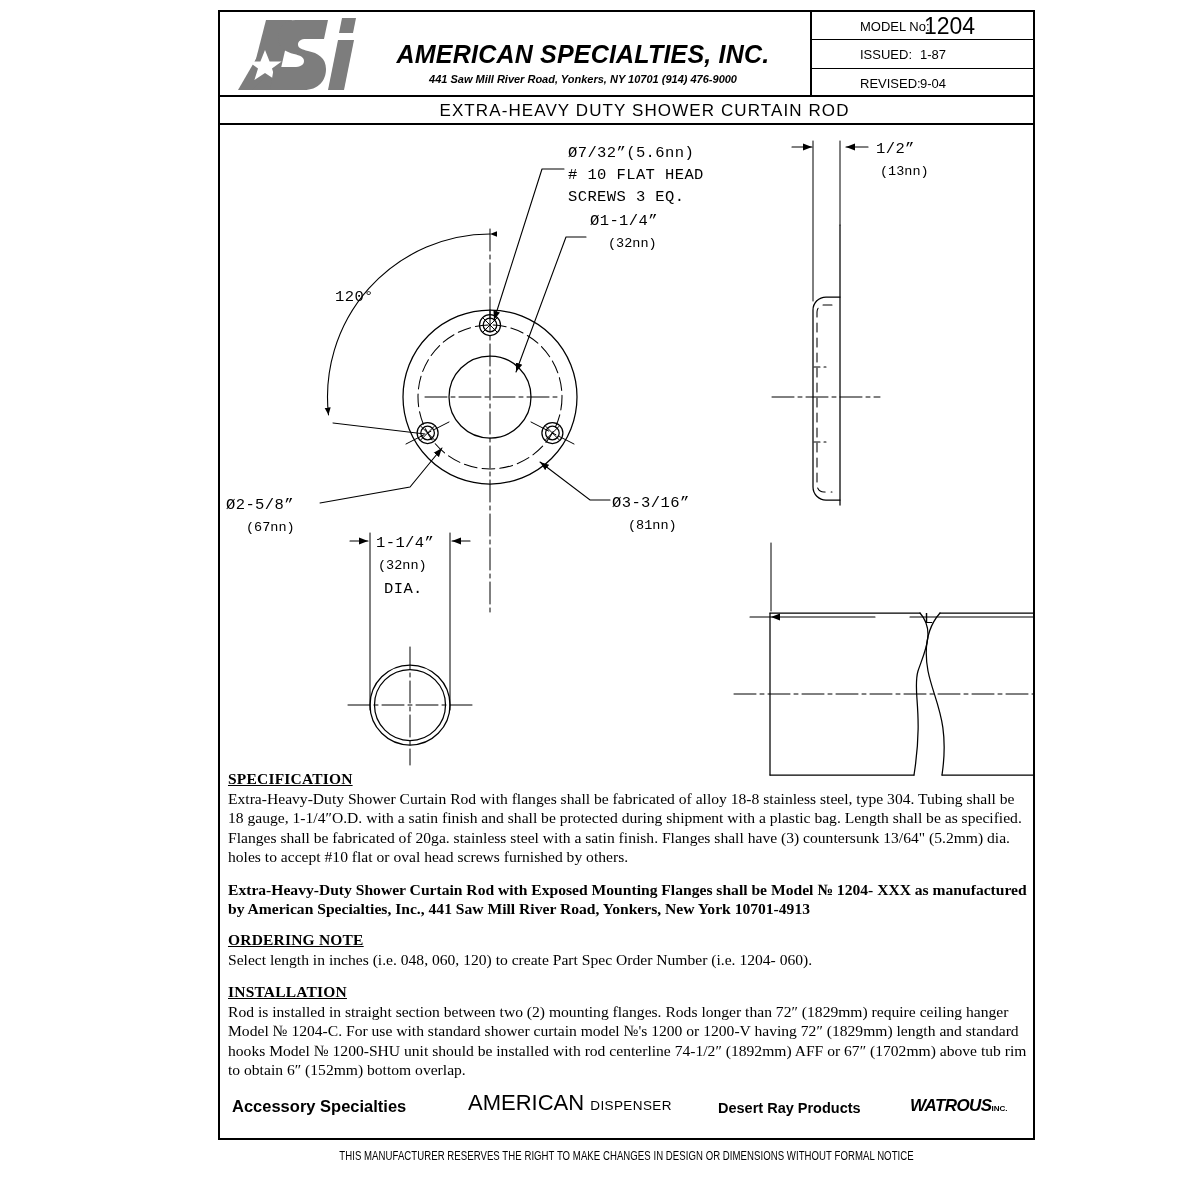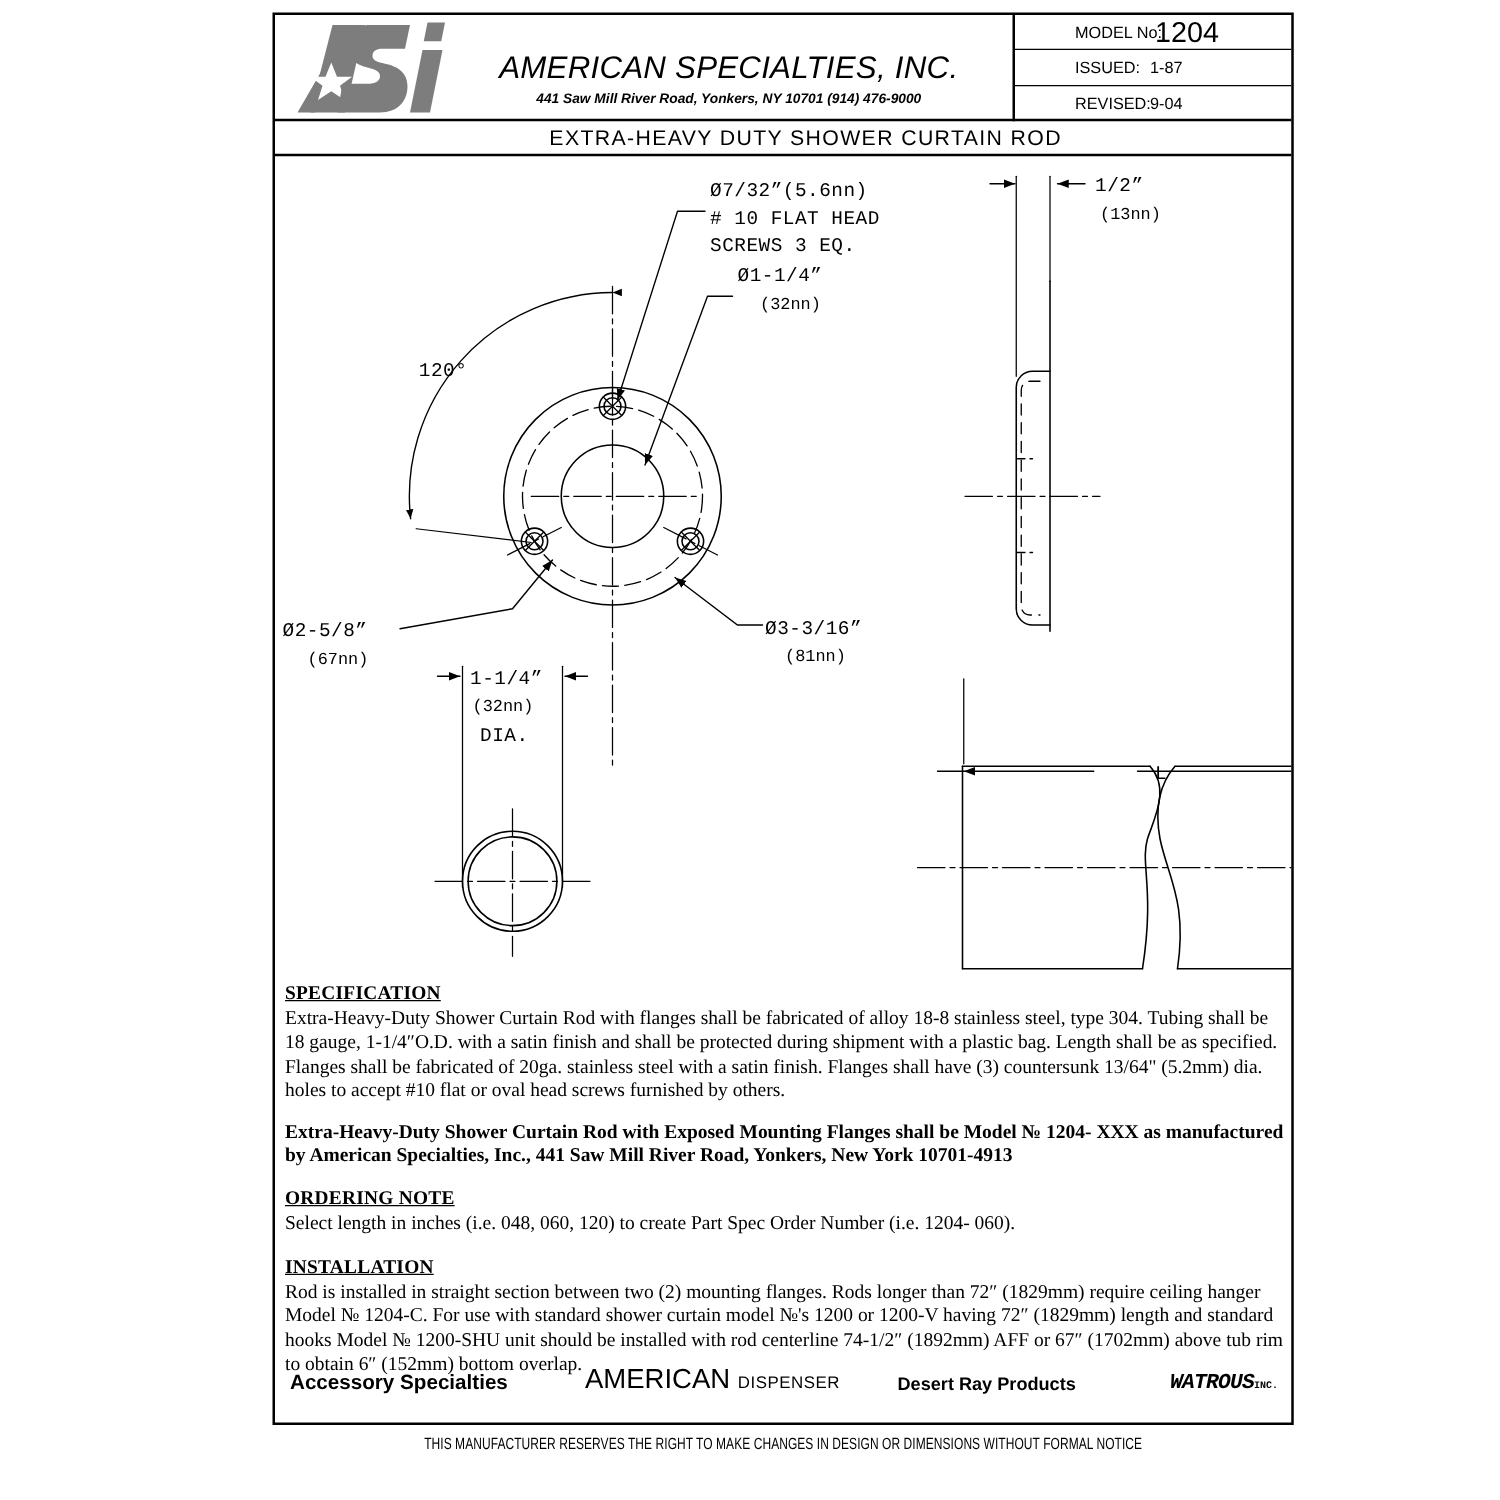--- a/index.html
+++ b/index.html
@@ -6,21 +6,21 @@
   html,body{margin:0;padding:0;background:#ffffff;}
   body{width:1200px;height:1200px;position:relative;
        font-family:"Liberation Serif", serif;color:#000;}
   .sheet{position:absolute;left:218px;top:10px;width:817px;height:1130px;
          border:2px solid #000;box-sizing:border-box;}
   
   .tb{position:absolute;left:0;top:0;width:100%;height:85px;box-sizing:border-box;
       border-bottom:2px solid #000;}
   .logo{position:absolute;left:16px;top:4px;width:120px;height:78px;}
   .company{position:absolute;left:148px;top:28px;width:430px;text-align:center;
-           font-family:"Liberation Sans", sans-serif;font-style:italic;font-weight:normal;
+           font-family:"Liberation Sans", sans-serif;font-style:italic;font-weight:bold;
            font-size:25px;letter-spacing:.2px;white-space:nowrap;}
   .addr{position:absolute;left:148px;top:61px;width:430px;text-align:center;
         font-family:"Liberation Sans", sans-serif;font-style:italic;font-weight:bold;
         font-size:11px;white-space:nowrap;}
   .mbox{position:absolute;right:0;top:0;width:223px;height:85px;
         border-left:2px solid #000;box-sizing:border-box;}
   .mrow{position:relative;height:28.3px;border-bottom:1.6px solid #000;box-sizing:border-box;}
   .mrow:last-child{border-bottom:none;}
   .mlab{position:absolute;left:8px;top:50%;transform:translateY(-50%);
         font-family:"Liberation Sans", sans-serif;font-size:13px;white-space:nowrap;margin-left:40px;}
@@ -28,33 +28,33 @@
         font-family:"Liberation Sans", sans-serif;font-size:13px;white-space:nowrap;}
   .mval.big{font-size:23px;left:112px;text-align:right;}
   .prodbar{position:absolute;left:0;top:85px;width:100%;height:28px;
            border-bottom:2px solid #000;box-sizing:border-box;padding-left:36px;}
   .prodbar span{display:block;text-align:center;line-height:27px;
            font-family:"Liberation Sans", sans-serif;font-size:17px;letter-spacing:1.1px;}
   
   .draw{position:absolute;left:0;top:113px;width:813px;height:655px;}
   
   .body{position:absolute;left:8px;top:758px;width:799px;}
-  .h{font-weight:bold;text-decoration:underline;font-size:15.5px;margin:16px 0 1px 0;
+  .h{font-weight:bold;text-decoration:underline;font-size:15.5px;margin:0 0 1px 0;
      letter-spacing:.2px;}
   .p{font-size:15.6px;line-height:19.4px;margin:0 0 13px 0;text-align:left;}
   .p.b{font-weight:bold;}
   .p.tight{margin-bottom:11px;}
   
   .brands{position:absolute;left:8px;bottom:22px;width:799px;height:26px;text-align:center;}
   .br{position:absolute;bottom:0;white-space:nowrap;}
   .br1{left:4px;font-family:"Liberation Sans", sans-serif;font-weight:bold;font-size:16.5px;}
   .br2{left:240px;font-family:Liberation Sans, sans-serif;font-size:22px;}
   .br2 small{font-size:13.5px;letter-spacing:.4px;}
   .br3{left:490px;font-family:"Liberation Sans", sans-serif;font-size:14.5px;font-weight:600;}
-  .br4{left:708px;font-family:Liberation Mono, monospace;font-weight:bold;
+  .br4{left:682px;font-family:Liberation Sans, sans-serif;font-weight:bold;
        font-size:17px;font-style:italic;letter-spacing:-.6px;}
   .br4 small{font-size:8px;font-style:normal;letter-spacing:0;}
   .disc{position:absolute;left:218px;top:1148px;width:817px;text-align:center;
         font-family:"Liberation Sans", sans-serif;font-size:9.6px;letter-spacing:.05px;
         transform:scaleY(1.35);transform-origin:top center;}
   svg{display:block;}
   text.cad{font-family:"Liberation Mono", monospace;font-size:15.5px;fill:#000;
            letter-spacing:.4px;}
   text.cadsm{font-family:"Liberation Mono", monospace;font-size:13.5px;fill:#000;}
 </style>

